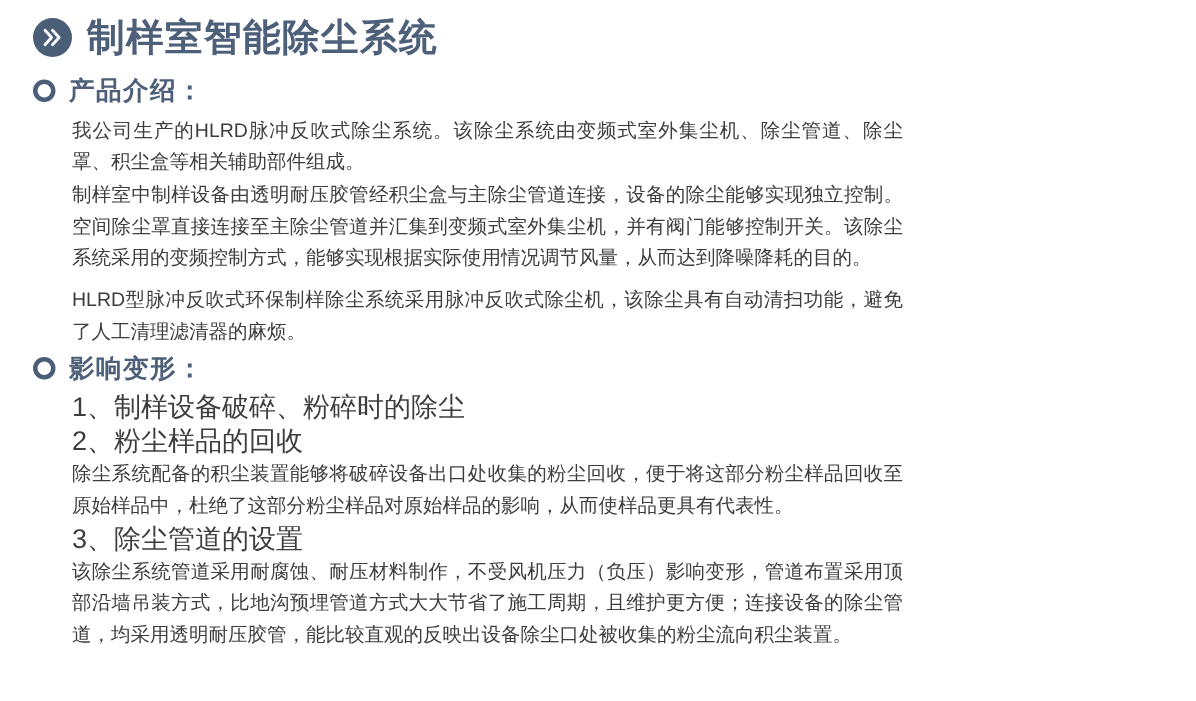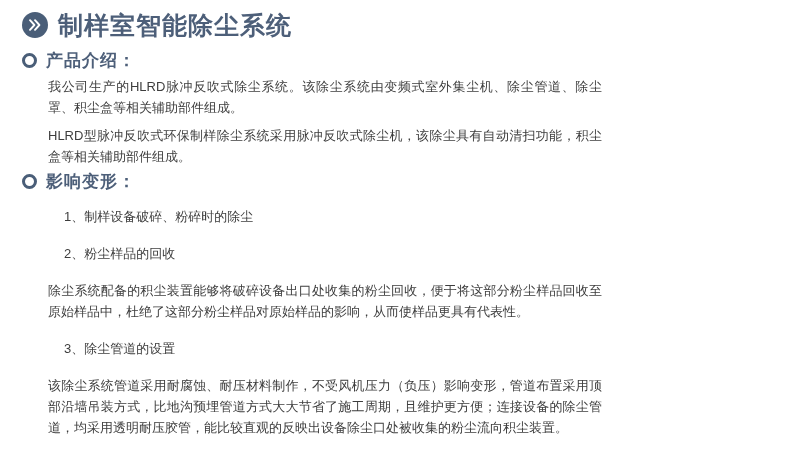--- a/index.html
+++ b/index.html
@@ -85,22 +85,22 @@
     margin: 0 0 1px 0;
     font-size: 13px;
     line-height: 21px;
     color: #3d3d3d;
     text-align: justify;
   }
   p.para.gap {
     margin-top: 7px;
   }
   p.item {
-    margin: 16px;
-    font-size: 13px;
+    margin: 0;
+    font-size: 18px;
     line-height: 21px;
     color: #3d3d3d;
   }
   .feat-block { margin-top: 2px; }
 </style>
 </head>
 <body>
 
 <div class="page">
 
@@ -114,21 +114,22 @@
     <span class="title-text">制样室智能除尘系统</span>
   </div>
 
   <div class="section">
     <div class="sec-head">
       <span class="sec-dot"></span>
       <span class="sec-title">产品介绍：</span>
     </div>
     <div class="body">
       <p class="para">我公司生产的HLRD脉冲反吹式除尘系统。该除尘系统由变频式室外集尘机、除尘管道、除尘罩、积尘盒等相关辅助部件组成。</p>
-      <p class="para gap">HLRD型脉冲反吹式环保制样除尘系统采用脉冲反吹式除尘机，该除尘具有自动清扫功能，积尘盒等相关辅助部件组成。</p>
+      <p class="para">制样室中制样设备由透明耐压胶管经积尘盒与主除尘管道连接，设备的除尘能够实现独立控制。空间除尘罩直接连接至主除尘管道并汇集到变频式室外集尘机，并有阀门能够控制开关。该除尘系统采用的变频控制方式，能够实现根据实际使用情况调节风量，从而达到降噪降耗的目的。</p>
+      <p class="para gap">HLRD型脉冲反吹式环保制样除尘系统采用脉冲反吹式除尘机，该除尘具有自动清扫功能，避免了人工清理滤清器的麻烦。</p>
     </div>
   </div>
 
   <div class="section">
     <div class="sec-head">
       <span class="sec-dot"></span>
       <span class="sec-title">影响变形：</span>
     </div>
     <div class="body">
       <div class="feat-block">

